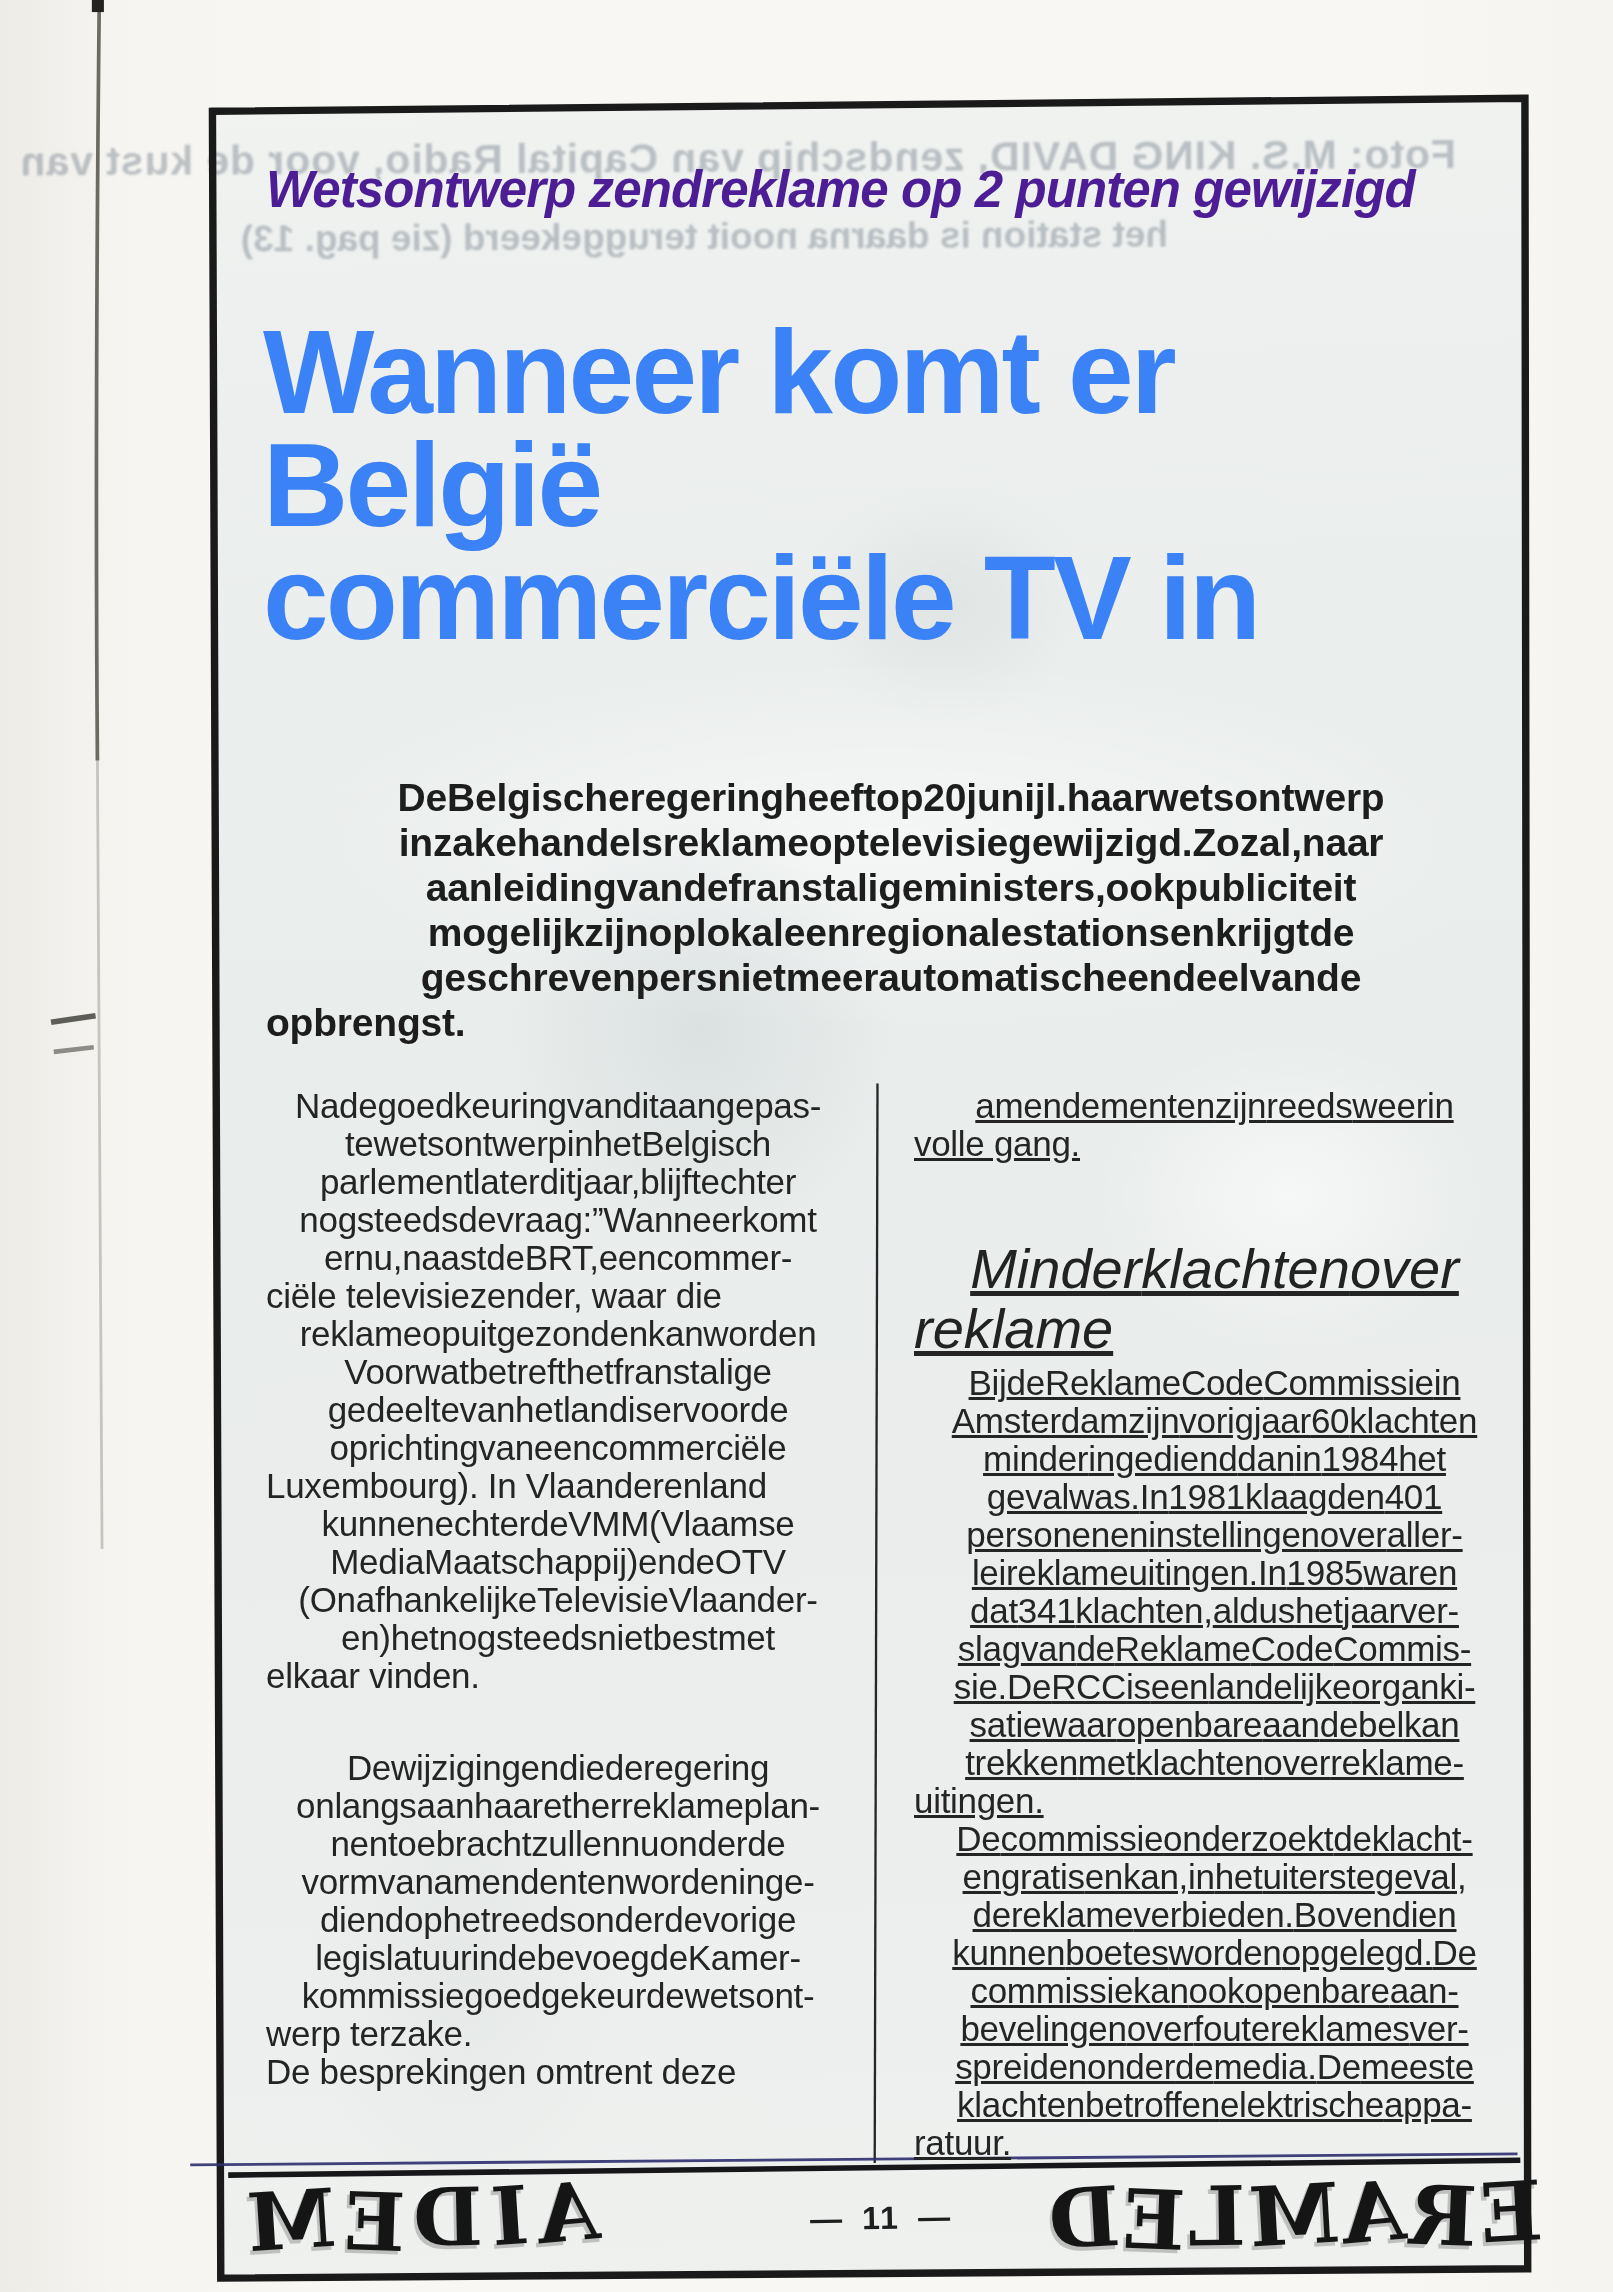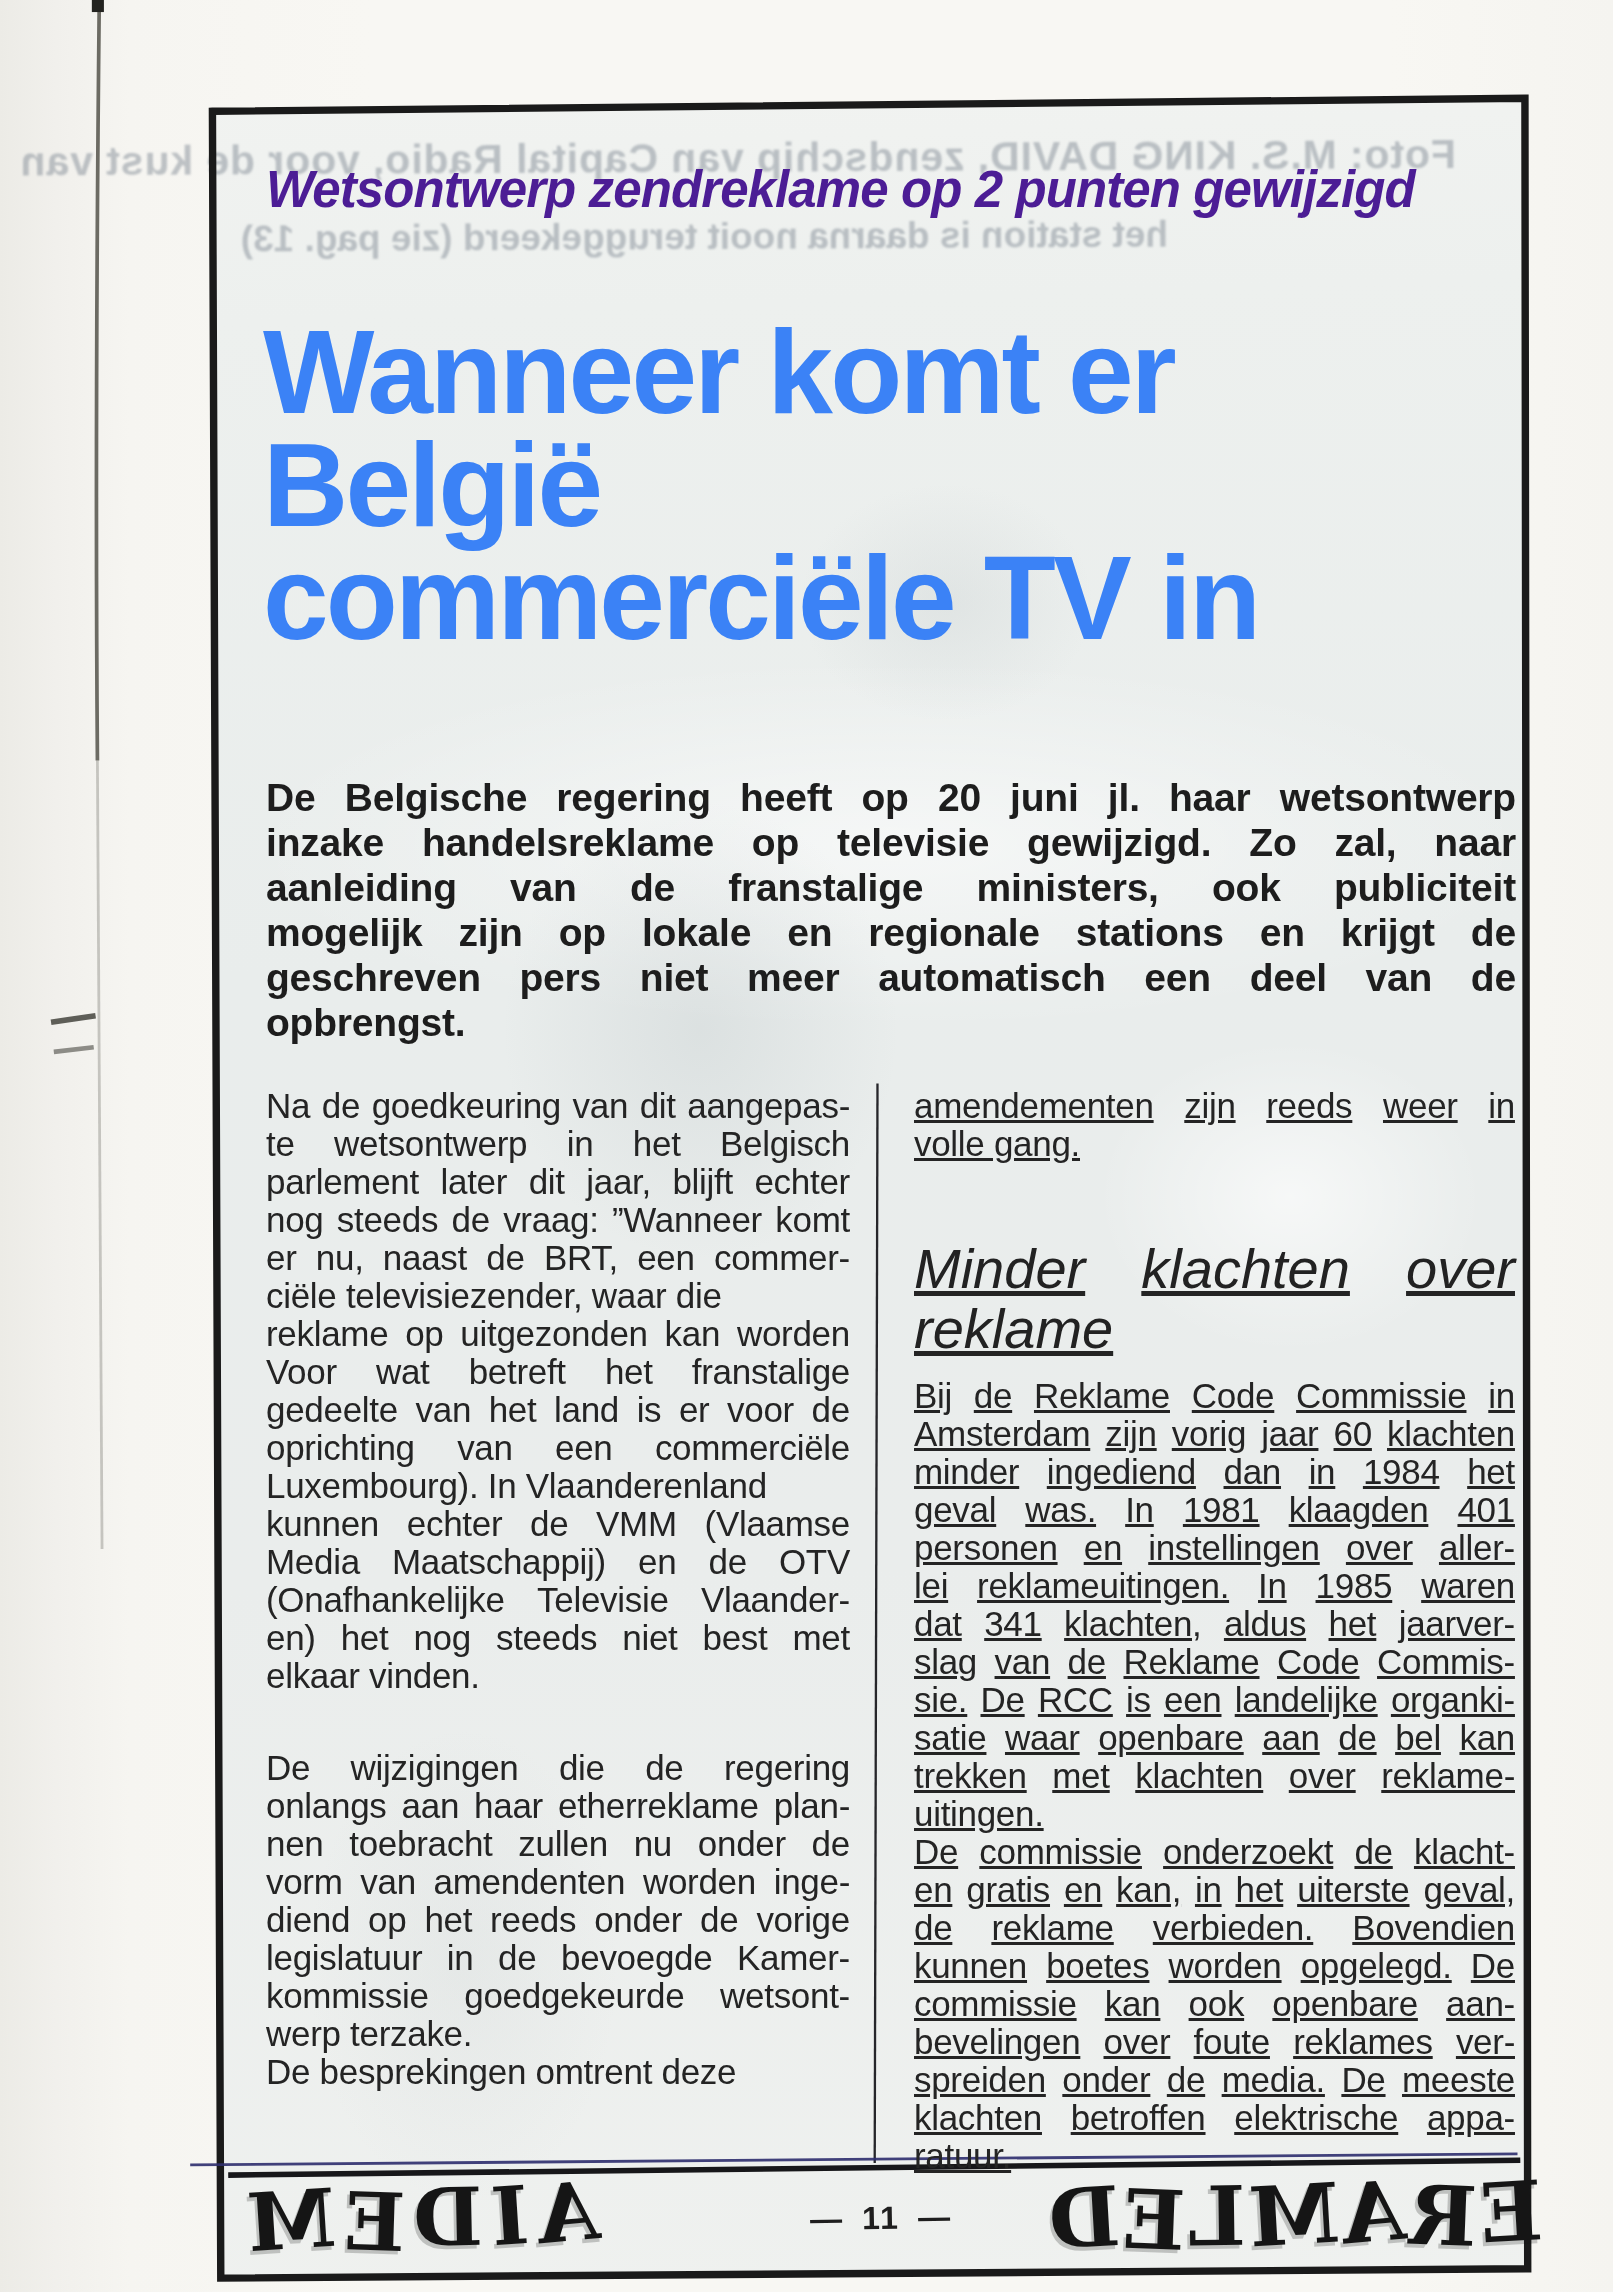--- a/index.html
+++ b/index.html
@@ -48,24 +48,24 @@
     font-weight:700;font-size:39px;line-height:45px;letter-spacing:-0.2px;color:#1d1d1d;
   }
   .col{position:absolute;top:1087px;font-size:35px;line-height:38px;letter-spacing:-0.3px;color:#242424;}
   .col-left{left:266px;width:584px;}
   .col-right{left:914px;width:601px;text-decoration:underline;}
   .para2{margin-top:54px;}
   .subhead{
     margin-top:76px;font-style:italic;font-weight:400;
     font-size:56px;line-height:60px;letter-spacing:0;color:#222;
   }
-  .rbody{margin-top:18px;}
+  .rbody{margin-top:5px;}
 
   .ln.l{text-align:left;white-space:nowrap;}
-  .ln.j{display:flex;justify-content:space-between;}
+  .ln.j{display:flex;justify-content:center;}
   .ln.j .w{white-space:pre;}
 
   
   .logo{position:absolute;font-family:"DejaVu Serif","Liberation Serif",serif;font-weight:700;color:#151515;
         text-shadow:2.8px 3.7px 0 rgba(25,25,25,.22);white-space:nowrap;}
   .logo .letter{display:inline-block;transform:scaleX(-1);}
   .logo .letter:nth-child(2n){transform:scaleX(-1) rotate(-3deg) translateY(2.8px);}
   .logo .letter:nth-child(3n+1){transform:scaleX(-1) rotate(2.5deg);}
   .logo .letter:nth-child(5){transform:scaleX(-1) rotate(4deg) translateY(-1.9px);}
   .logo-media{left:239px;top:2171px;font-size:80px;letter-spacing:8.3px;transform:rotate(-1.2deg);}

